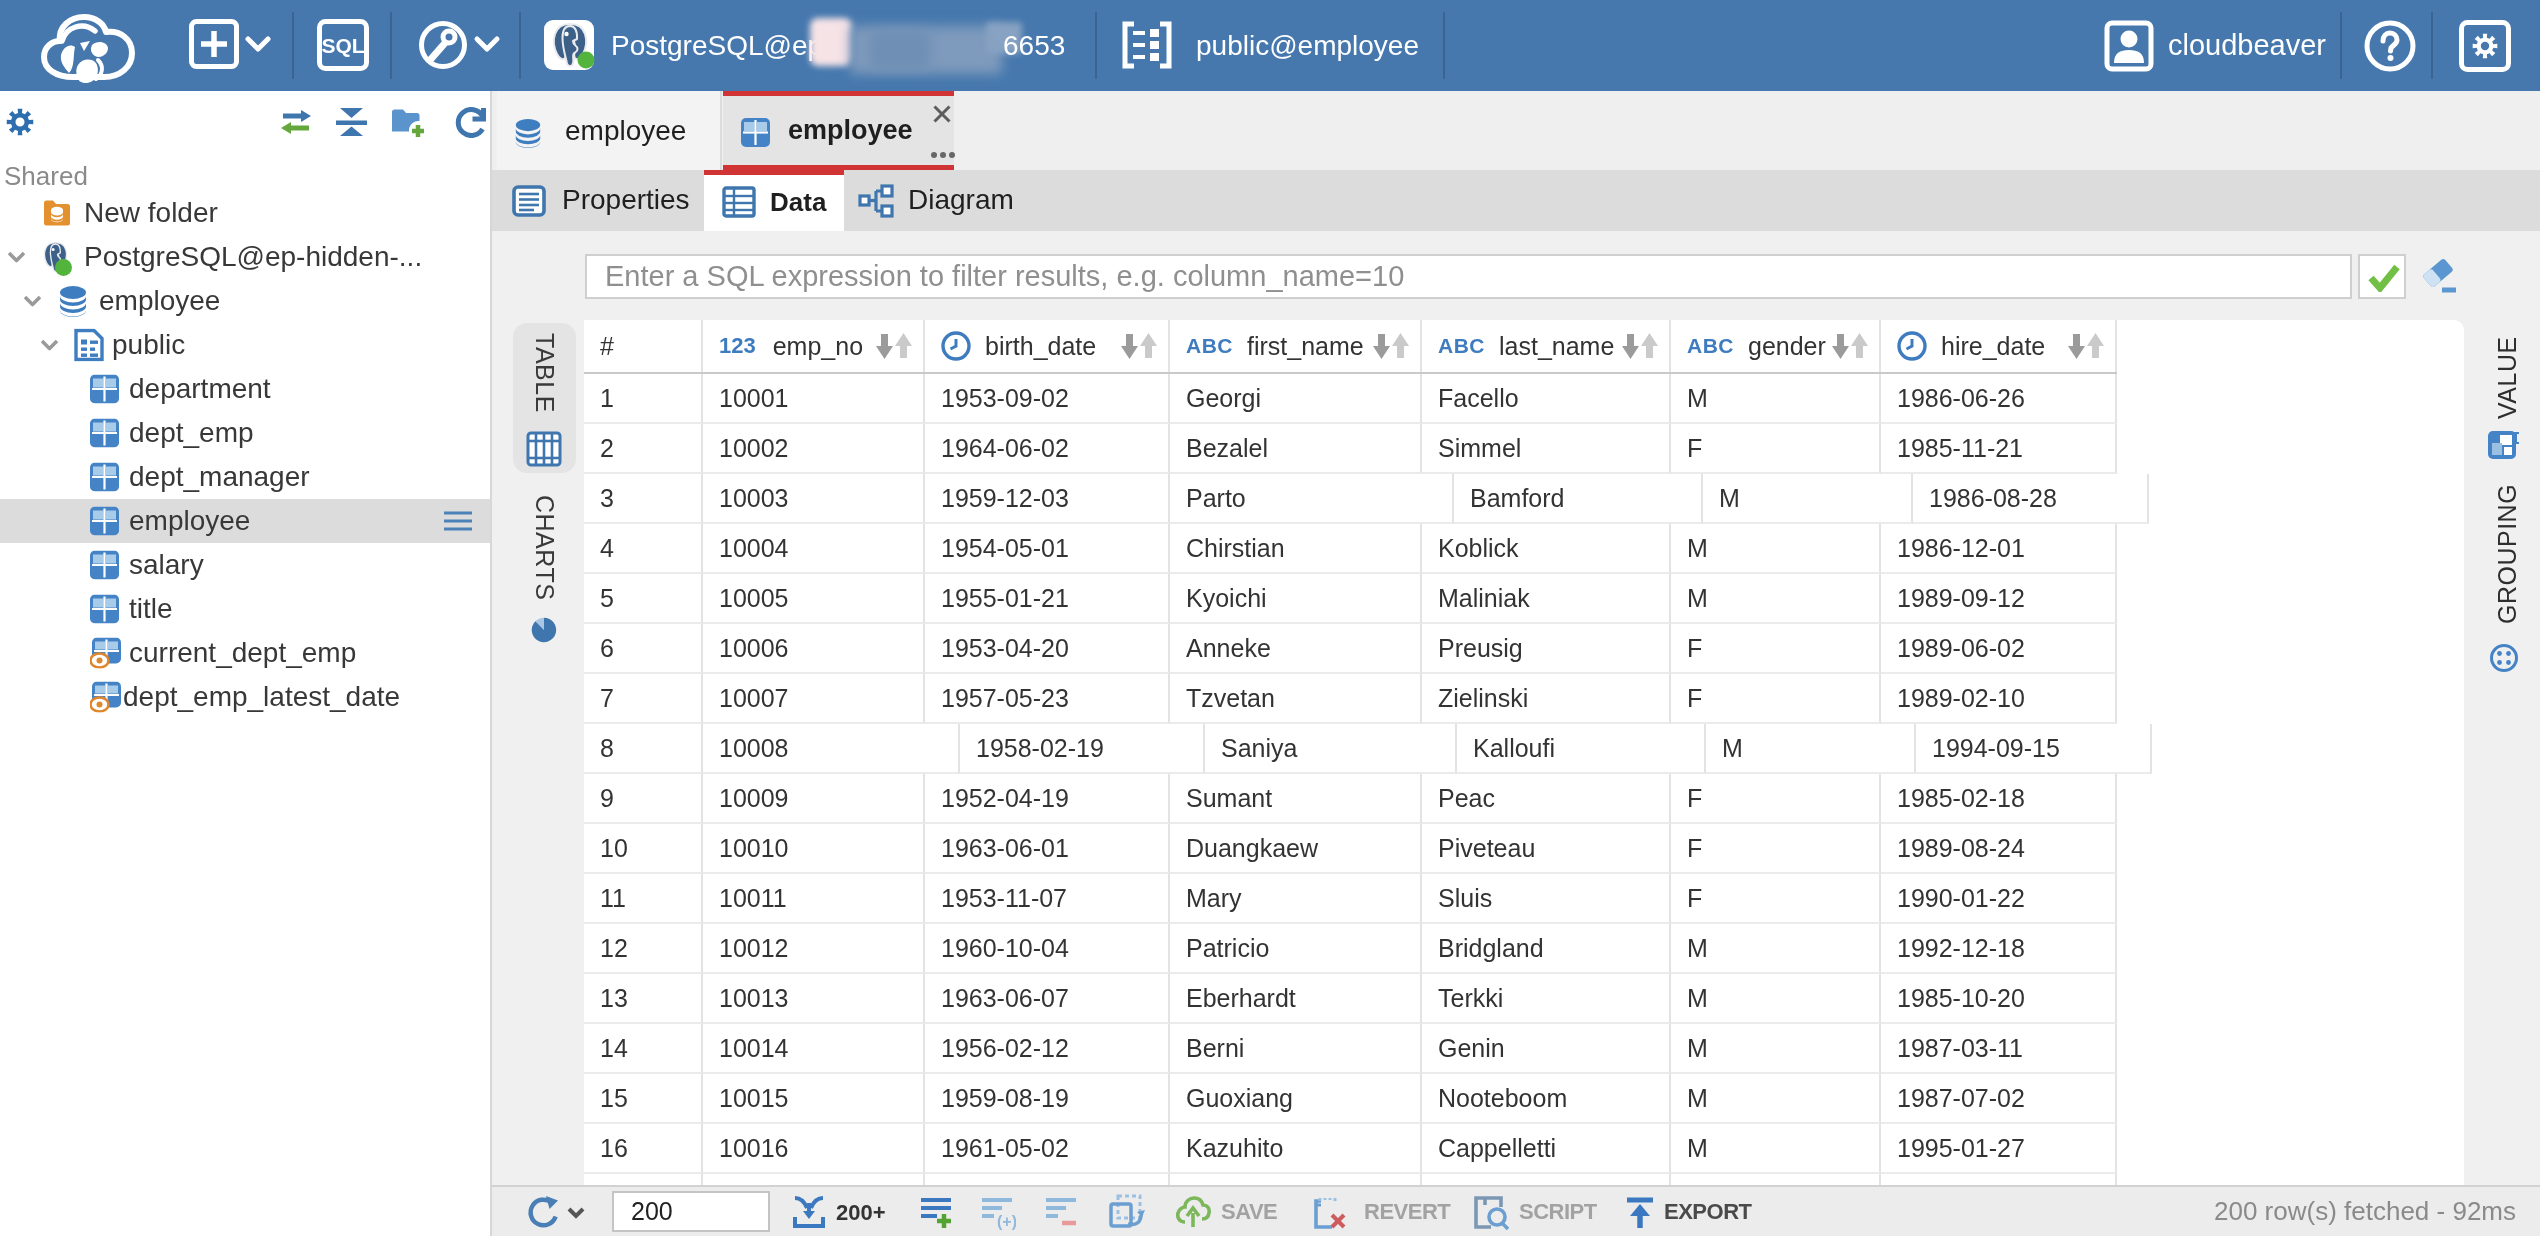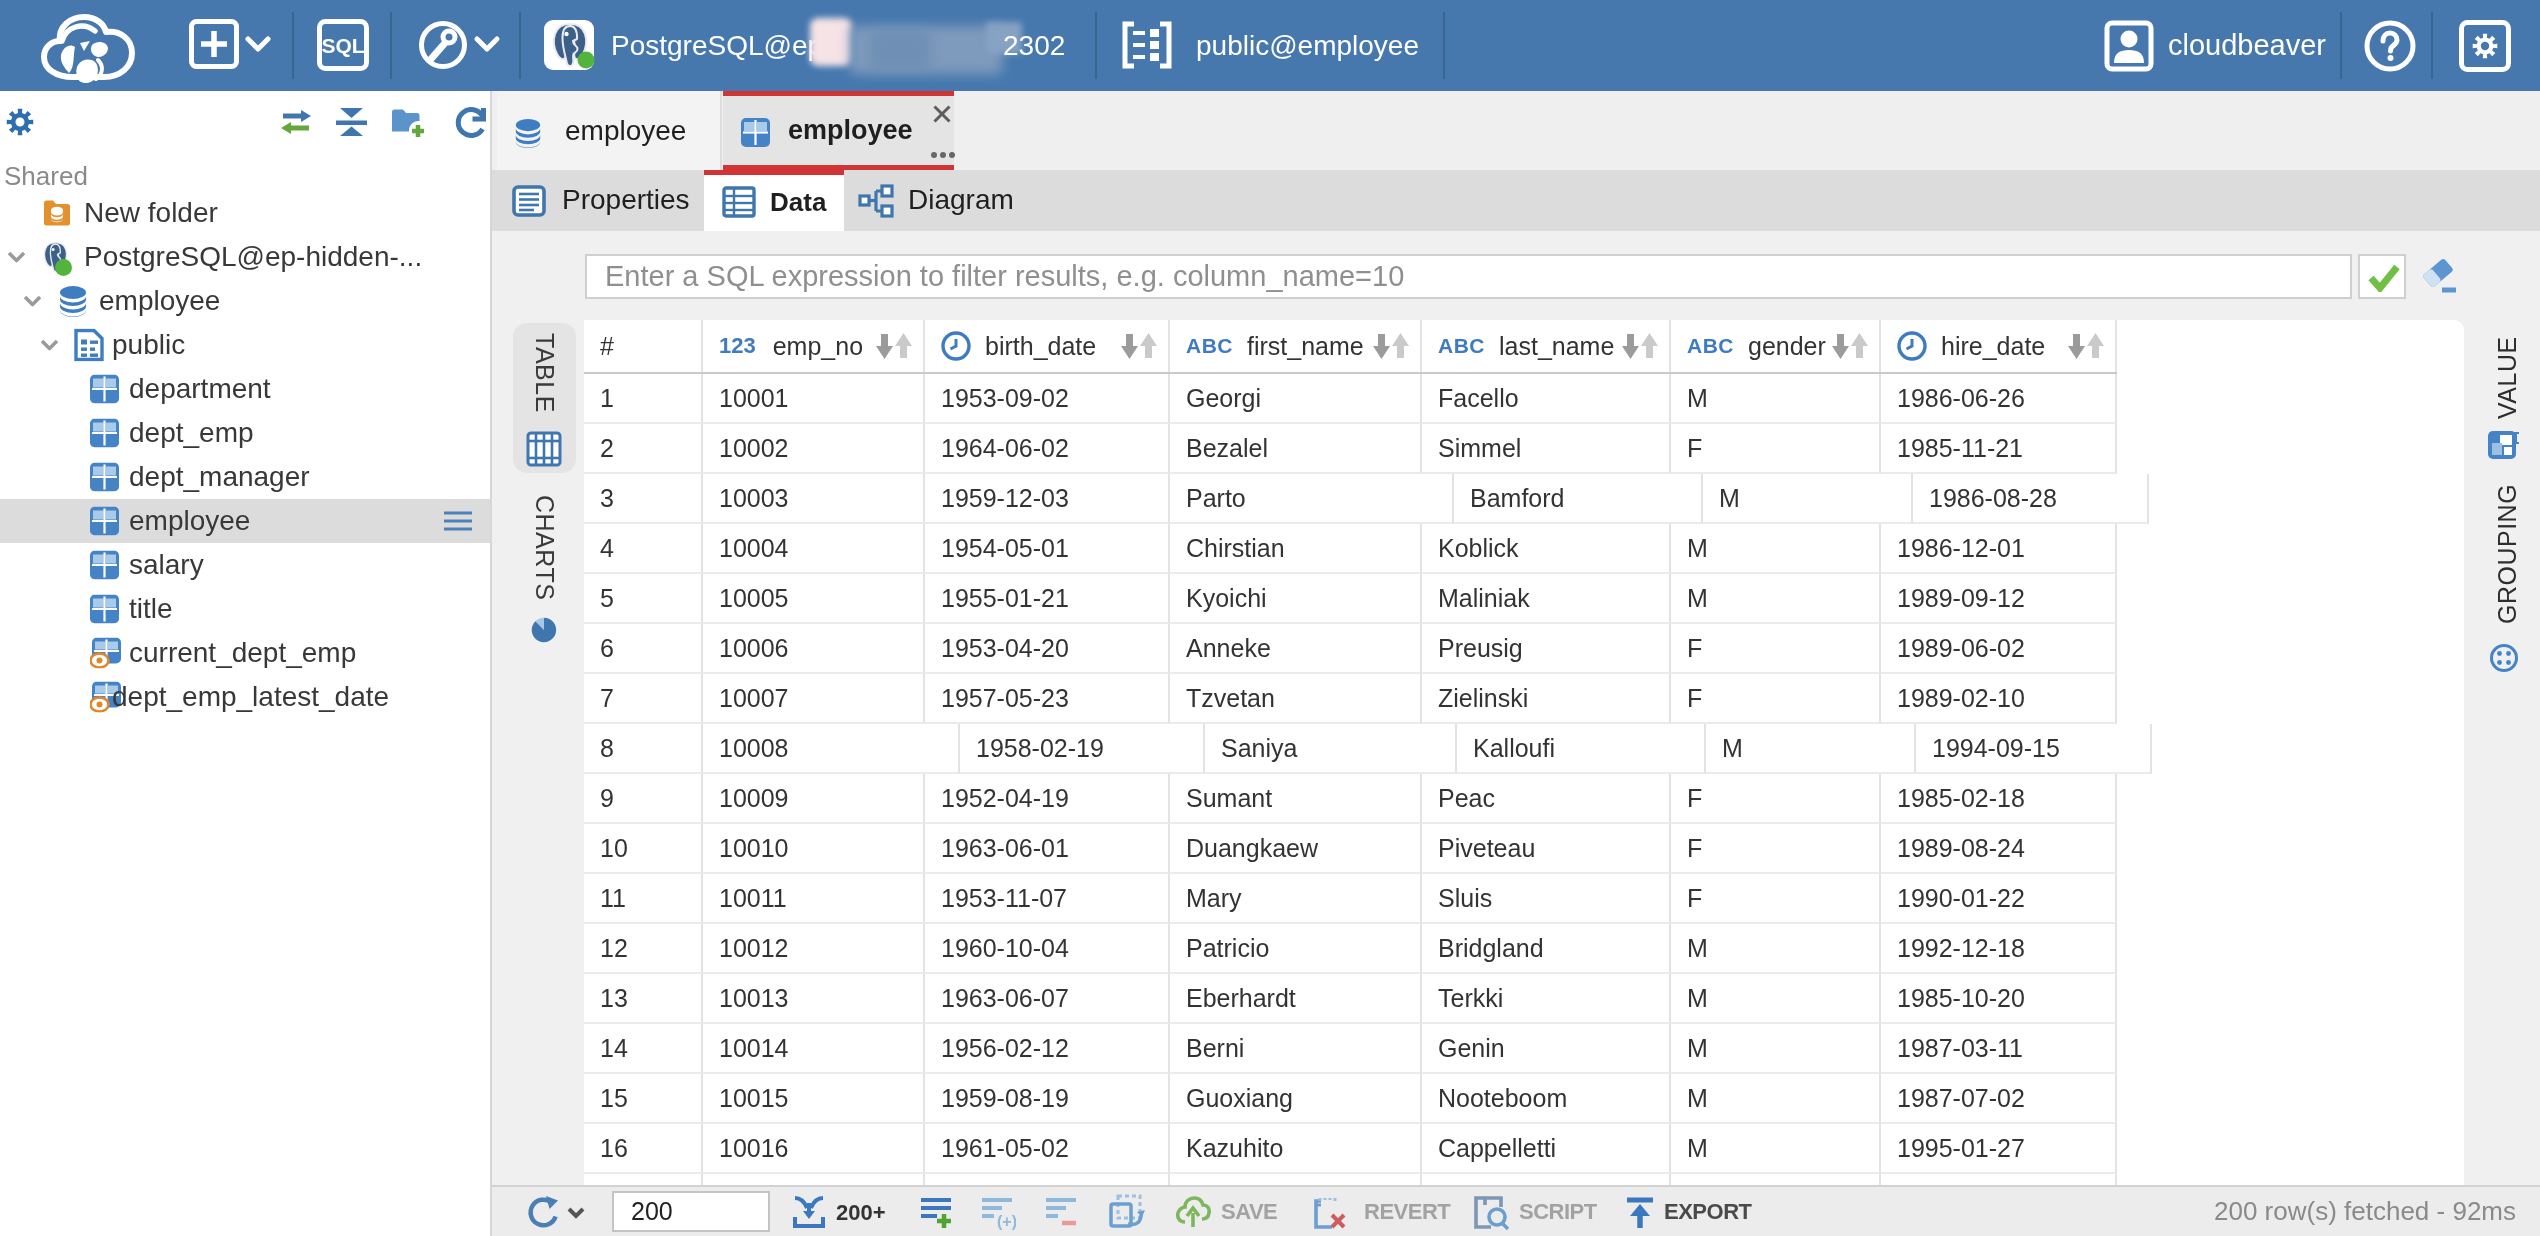--- a/index.html
+++ b/index.html
@@ -83,21 +83,21 @@
     </svg>
     <svg class="abs" style="left:577px; top:51px;" width="18" height="18" viewBox="0 0 18 18">
       <circle cx="9" cy="9" r="8.5" fill="#52b43c"></circle>
     </svg>
     <div class="tb-txt" style="left:611px;">PostgreSQL@ep</div>
 
     <div class="abs" style="left:810px; top:18px; width:42px; height:48px; background:#f6e3e6; border-radius:8px; filter:blur(3px);"></div>
     <div class="abs" style="left:850px; top:26px; width:152px; height:48px; background:#7e9abc; border-radius:4px; filter:blur(6px);"></div>
     <div class="abs" style="left:870px; top:30px; width:60px; height:40px; background:#6f8fb4; border-radius:4px; filter:blur(6px);"></div>
     <div class="abs" style="left:986px; top:22px; width:36px; height:32px; background:#87a2c2; border-radius:4px; filter:blur(3px);"></div>
-    <div class="tb-txt" style="left:1003px;">2302</div>
+    <div class="tb-txt" style="left:1003px;">6653</div>
     <div class="tb-div" style="left:1095px;"></div>
 
     <svg class="abs" style="left:1122px; top:21px;" width="50" height="48" viewBox="0 0 50 48">
       <path d="M12 3 L3 3 L3 45 L12 45" fill="none" stroke="#fff" stroke-width="5"></path>
       <path d="M38 3 L47 3 L47 45 L38 45" fill="none" stroke="#fff" stroke-width="5"></path>
       <rect x="11" y="10" width="12" height="4" fill="#fff"></rect>
       <rect x="11" y="22" width="12" height="4" fill="#fff"></rect>
       <rect x="11" y="34" width="12" height="4" fill="#fff"></rect>
       <rect x="28" y="8" width="9" height="8" fill="#fff"></rect>
       <rect x="28" y="20" width="9" height="8" fill="#fff"></rect>
@@ -248,21 +248,21 @@
     <div class="trow" style="top:540px;">
       <svg class="chev" style="left:90px;" width="31" height="31" viewBox="0 0 31 31">
         <use href="#vicon"></use>
       </svg>
       <div class="lbl" style="left:129px;">current_dept_emp</div>
     </div>
     <div class="trow" style="top:584px;">
       <svg class="chev" style="left:90px;" width="31" height="31" viewBox="0 0 31 31">
         <use href="#vicon"></use>
       </svg>
-      <div class="lbl" style="left:112px;">dept_emp_latest_date</div>
+      <div class="lbl" style="left:123px;">dept_emp_latest_date</div>
     </div>
   </div>
   <svg width="0" height="0" style="position:absolute;">
     <defs>
       <g id="ticon">
         <rect x="0" y="0" width="29" height="29" rx="5" fill="#4583c7"></rect>
         <rect x="3" y="4" width="10.5" height="9" fill="#a9cbea"></rect>
         <rect x="16" y="4" width="10" height="9" fill="#a9cbea"></rect>
         <g stroke="#fff" stroke-width="2.2">
           <line x1="14.5" y1="2" x2="14.5" y2="27"></line>

